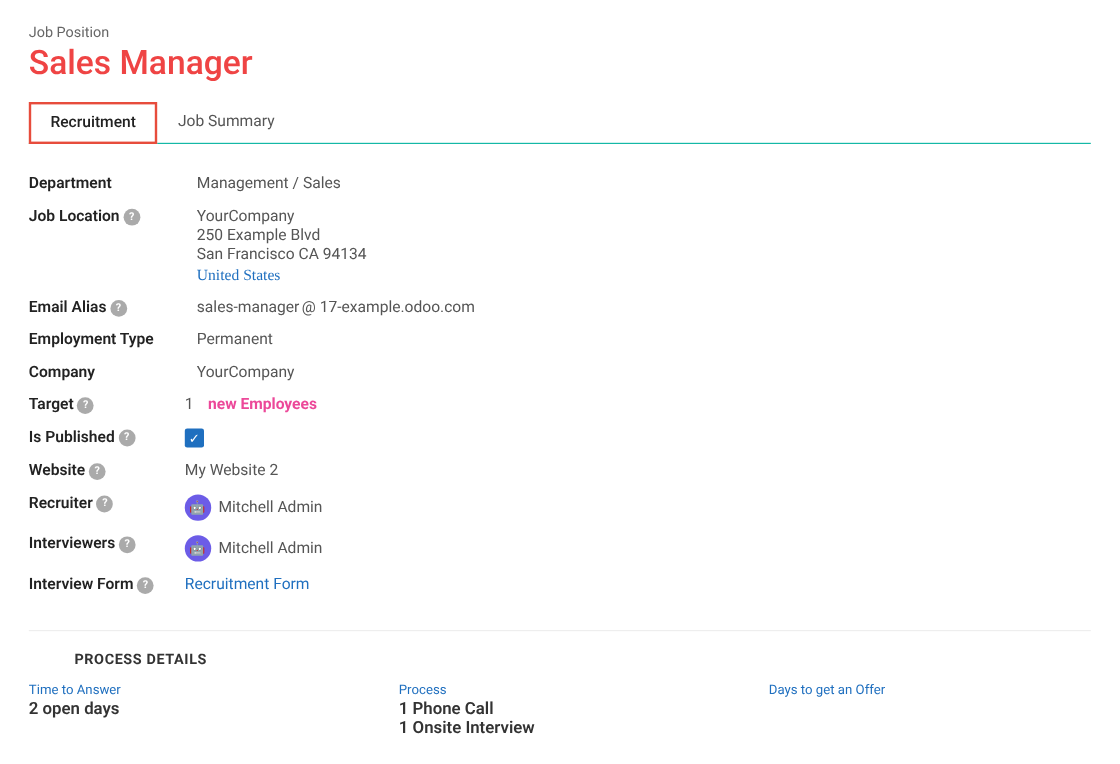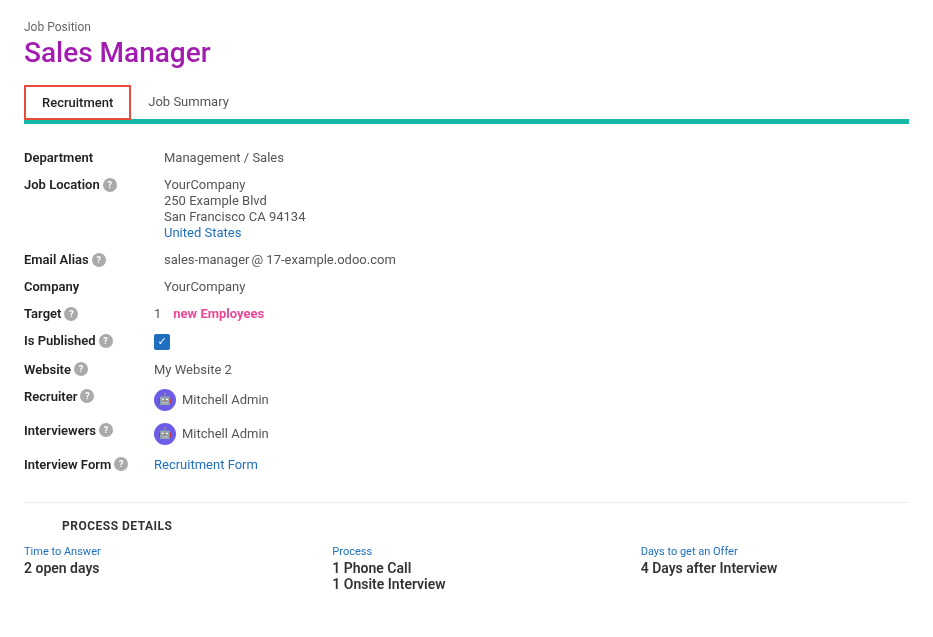--- a/index.html
+++ b/index.html
@@ -11,26 +11,26 @@
       padding: 20px 24px;
     }
     .page-subtitle {
       font-size: 12px;
       color: #666;
       margin-bottom: 2px;
     }
     .page-title {
       font-size: 28px;
       font-weight: 500;
-      color: #a21caf;
+      color: #ef4444;
       margin-bottom: 16px;
     }
     .tabs {
       display: flex;
-      border-bottom: 5px solid #14b8a6;
+      border-bottom: 1px solid #14b8a6;
       margin-bottom: 20px;
     }
     .tab {
       padding: 8px 16px;
       cursor: pointer;
       font-size: 13px;
       color: #555;
       border: 1px solid transparent;
       margin-bottom: -1px;
     }
@@ -60,20 +60,21 @@
       align-items: center;
       gap: 3px;
       font-size: 13px;
     }
     .field-value {
       color: #555;
       font-size: 13px;
     }
     .field-value.blue {
       color: #1f6fbf;
+      font-family: Liberation Serif, serif;
     }
     .help-icon {
       display: inline-flex;
       align-items: center;
       justify-content: center;
       width: 14px;
       height: 14px;
       border-radius: 50%;
       background: #aaa;
       color: #fff;
@@ -228,20 +229,24 @@
       <div class="field-label">
         Email Alias
         <span class="help-icon">?</span>
       </div>
       <div class="email-row">
         <span class="field-value">sales-manager</span>
         <span class="email-domain">@ 17-example.odoo.com</span>
       </div>
     </div>
 
+    <div class="field-row">
+      <div class="field-label">Employment Type</div>
+      <div class="field-value">Permanent</div>
+    </div>
 
     <div class="field-row">
       <div class="field-label">Company</div>
       <div class="field-value">YourCompany</div>
     </div>
 
   </div>
 
   <div class="right-section">
 
@@ -320,17 +325,16 @@
     </div>
 
     <div class="process-item">
       <span class="process-label">Process</span>
       <span class="process-value">1 Phone Call</span>
       <span class="process-value-sub">1 Onsite Interview</span>
     </div>
 
     <div class="process-item">
       <span class="process-label">Days to get an Offer</span>
-      <span class="process-value">4 Days after Interview</span>
     </div>
 
   </div>
 </div>
 
 </body></html>

